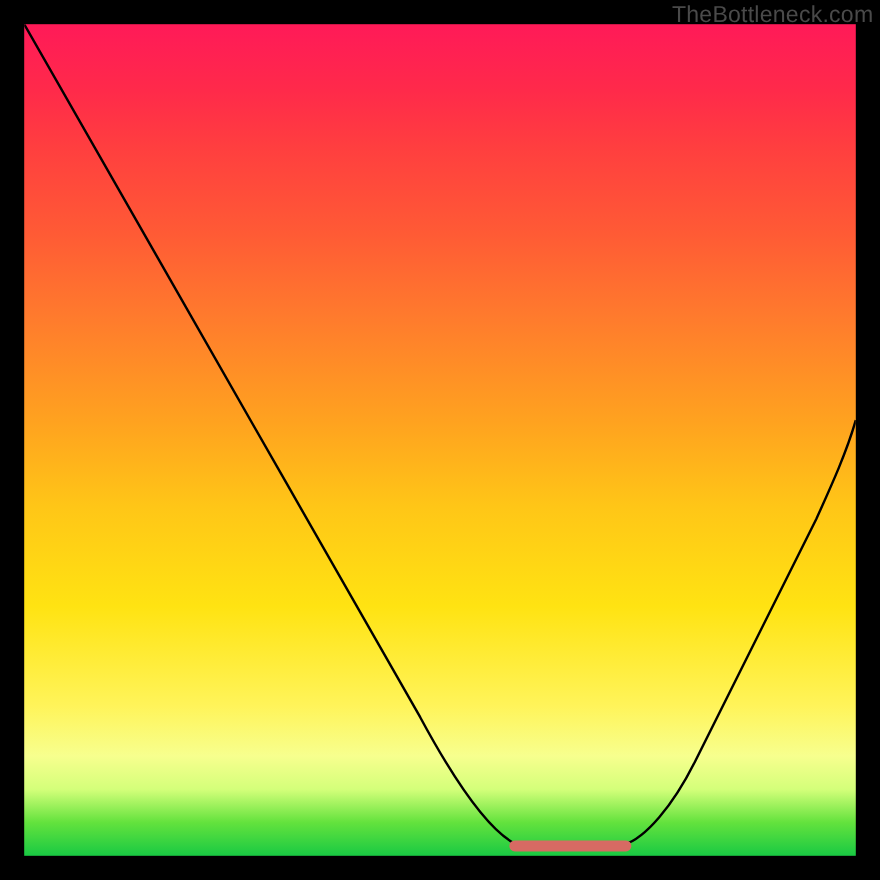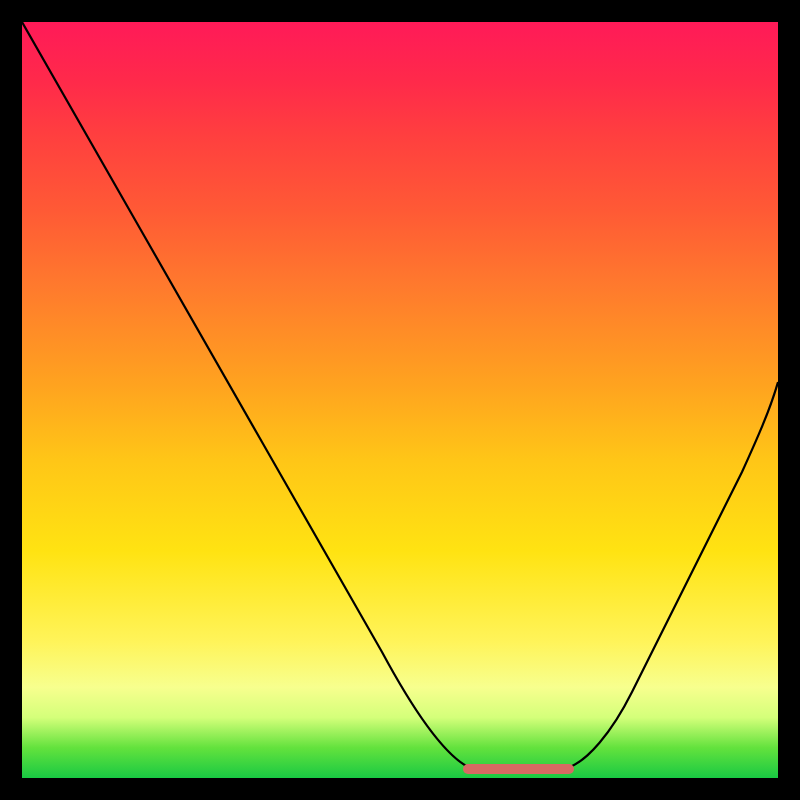--- a/index.html
+++ b/index.html
@@ -70,13 +70,14 @@
                C 280 490, 320 560, 360 630
                C 395 695, 425 735, 448 746
                L 545 746
                C 565 740, 590 710, 610 670
                C 640 610, 680 530, 720 450
                C 735 417, 748 388, 756 360"></path>
 
       <path fill="none" stroke="#d76a63" stroke-width="10" stroke-linecap="round" d="M 446 747 L 547 747"></path>
     </svg>
   </div>
+  <div class="watermark">TheBottleneck.com</div>
 </div>
 
 </body></html>

